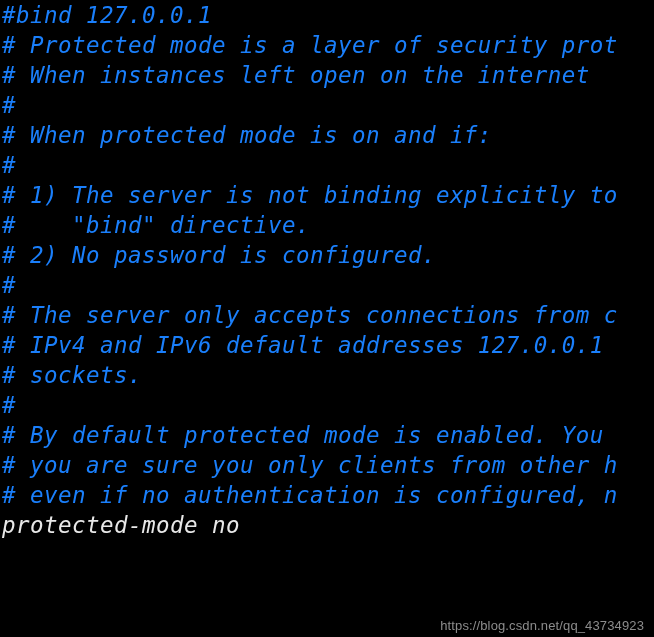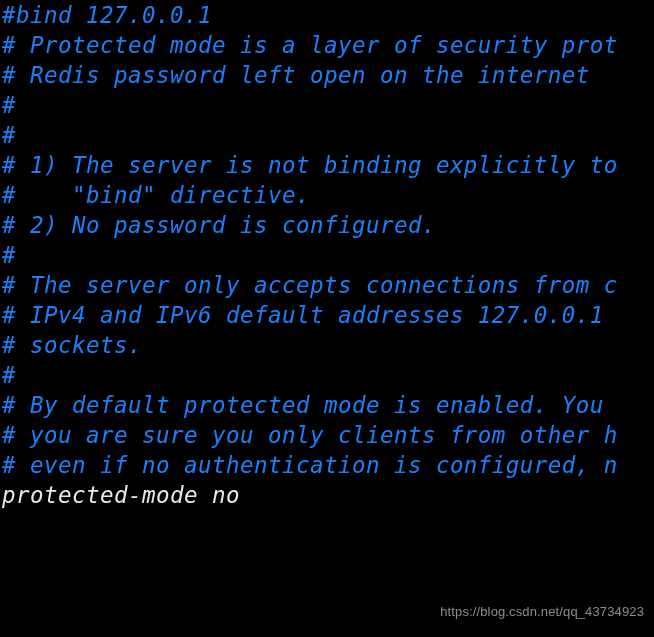--- a/index.html
+++ b/index.html
@@ -47,40 +47,41 @@
     color: #1a7ffb;
   }
 
   .code-line.config {
     color: #e8e8e8;
   }
 
   #watermark {
     position: absolute;
     right: 10px;
-    bottom: 18px;
+    bottom: 4px;
     font-family: "Liberation Sans", sans-serif;
     font-size: 13px;
     color: #8c8c8c;
     letter-spacing: 0.01em;
     white-space: nowrap;
     pointer-events: none;
     user-select: none;
   }
 </style>
 </head>
 <body>
 
 <div id="terminal">
 
   <div id="code-lines">
       <div class="code-line comment">#bind 127.0.0.1</div>
       <div class="code-line comment"># Protected mode is a layer of security prot</div>
-      <div class="code-line comment"># Redis password left open on the internet</div>
+      <div class="code-line comment"># When instances left open on the internet</div>
       <div class="code-line comment">#</div>
+      <div class="code-line comment"># When protected mode is on and if:</div>
       <div class="code-line comment">#</div>
       <div class="code-line comment"># 1) The server is not binding explicitly to</div>
       <div class="code-line comment">#    "bind" directive.</div>
       <div class="code-line comment"># 2) No password is configured.</div>
       <div class="code-line comment">#</div>
       <div class="code-line comment"># The server only accepts connections from c</div>
       <div class="code-line comment"># IPv4 and IPv6 default addresses 127.0.0.1</div>
       <div class="code-line comment"># sockets.</div>
       <div class="code-line comment">#</div>
       <div class="code-line comment"># By default protected mode is enabled. You </div>

